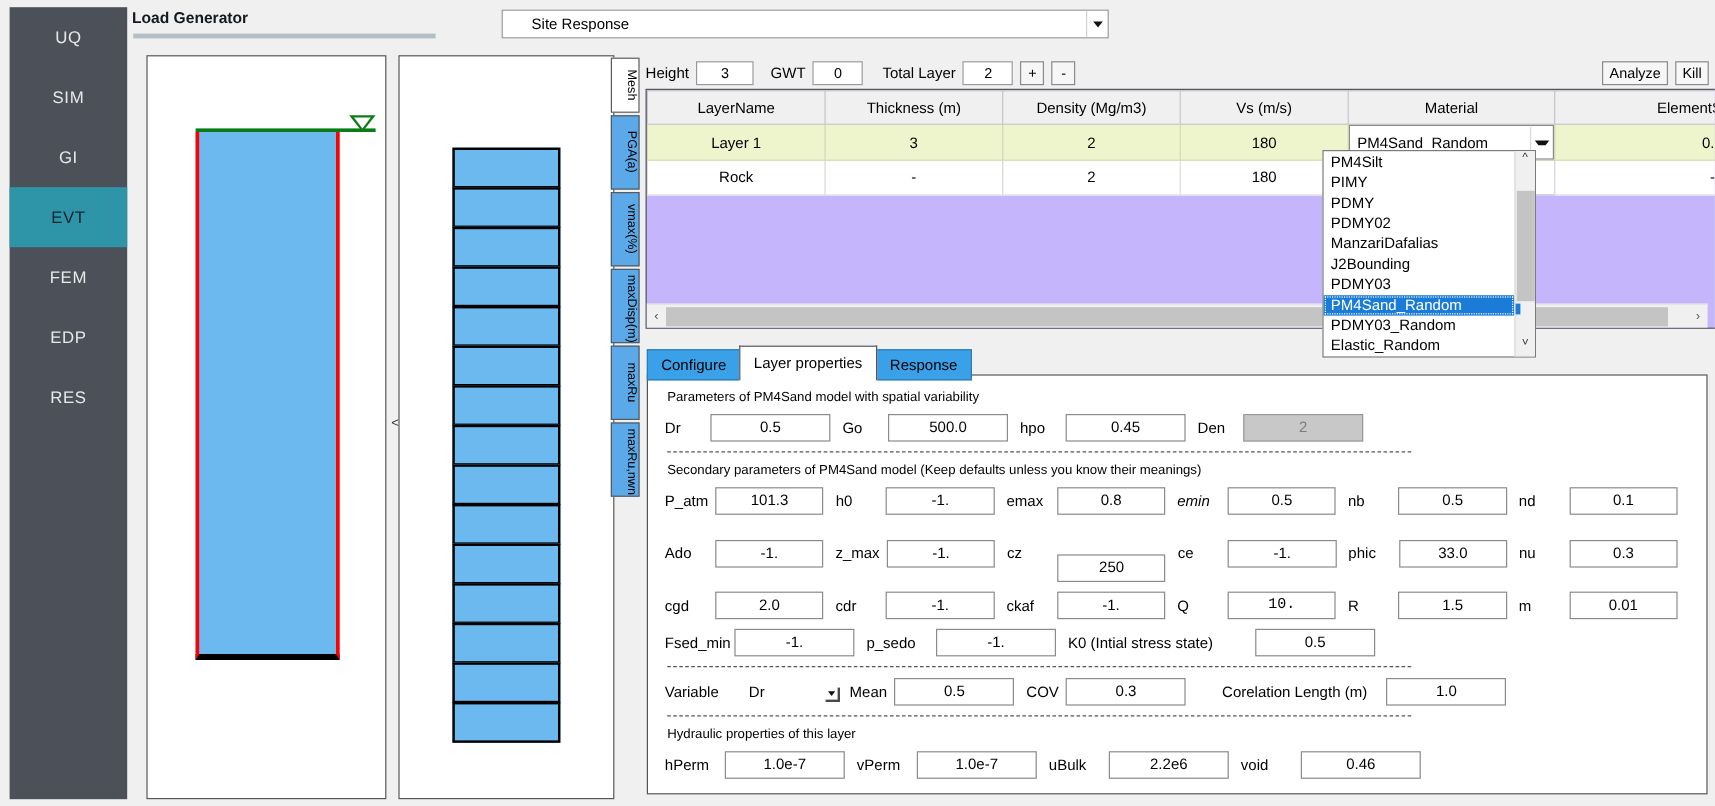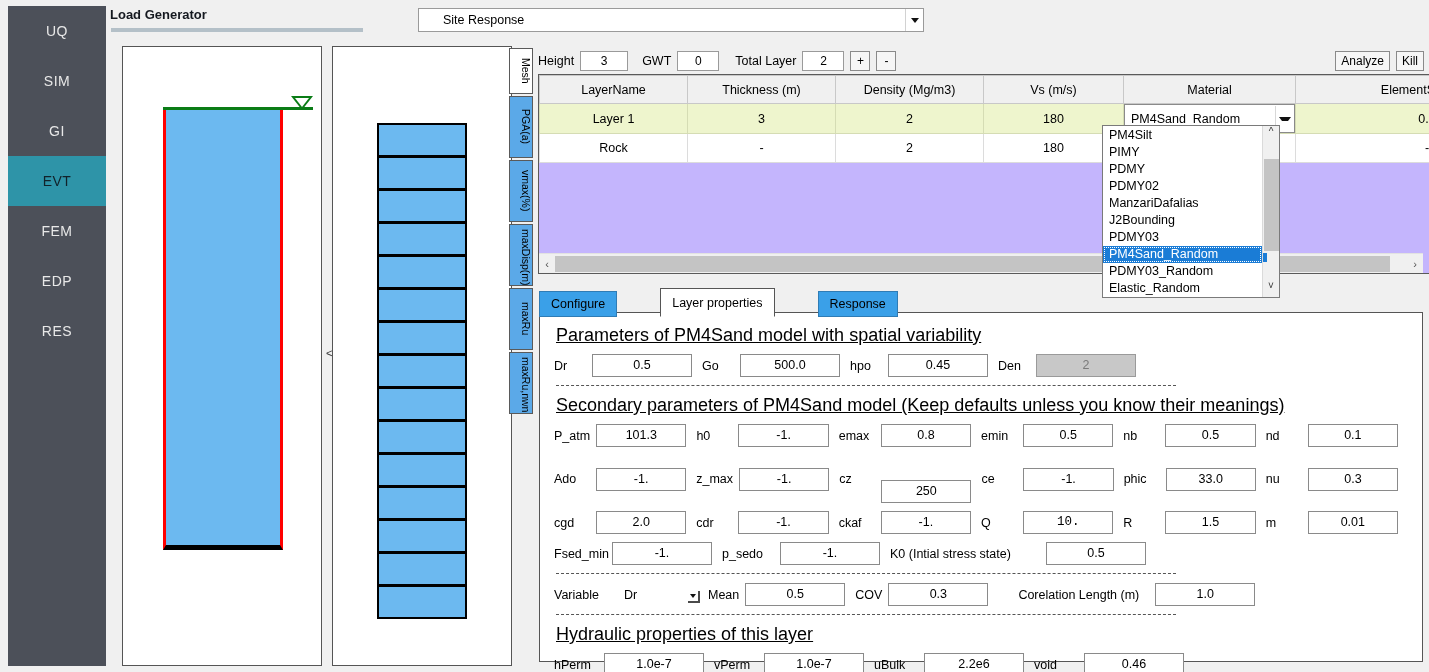--- a/index.html
+++ b/index.html
@@ -209,21 +209,21 @@
   .dd-sb .dn { position: absolute; bottom: 0; width: 100%; }
   .dd-sb .thumb {
     position: absolute; top: 33px; left: 1px; width: 15px; height: 92px;
     background: #c4c4c4;
   }
   .dd-sb .mark { position: absolute; left: 0; top: 127px; width: 4px; height: 9px; background: #1a7cd6; }
 
   
   .tabbar {
     position: absolute; left: 539px; top: 288px;
-    display: flex; align-items: flex-end; z-index: 10; gap: 44px;
+    display: flex; align-items: flex-end; z-index: 10;
   }
   .tab {
     background: #3aa0e8; color: #000;
     border: 1px solid #2f7cb5;
     padding: 5px 11px 5px 11px;
     font-size: 12.5px; cursor: pointer;
     margin-right: -1px;
   }
   .tab.active {
     background: #fff; color: #000;
@@ -231,21 +231,21 @@
     padding: 7px 11px 6px 11px;
     position: relative; z-index: 12;
   }
 
   .tabpanel {
     position: absolute; left: 539px; top: 312px;
     width: 884px; height: 350px;
     border: 1px solid #555; background: #fff;
     padding: 10px 14px;
   }
-  .sect-title { font-size: 18px; margin: 2px 0 8px 2px; text-decoration: underline; }
+  .sect-title { font-size: 11px; margin: 2px 0 8px 2px; }
   .prow { display: flex; align-items: center; margin-bottom: 8px; }
   .prow .pl {
     font-size: 12.5px; white-space: nowrap;
     margin-right: 6px;
   }
   .fld {
     background: #fff; border: 1px solid #8a8a8a;
     height: 23px; line-height: 21px; text-align: center;
     font-size: 12.5px; margin-right: 10px;
   }
@@ -447,21 +447,21 @@
 
     <div class="sect-title">Secondary parameters of PM4Sand model (Keep defaults unless you know their meanings)</div>
     <div id="secondary-rows">
         <div class="prow">
           <span class="pl" style="width: 40px;">P_atm</span>
           <div class="fld" style="width: 100px;">101.3</div>
           <span class="pl" style="width: 40px;">h0</span>
           <div class="fld" style="width: 100px;">-1.</div>
           <span class="pl" style="width: 40px;">emax</span>
           <div class="fld" style="width: 100px;">0.8</div>
-          <span class="pl" style="width: 40px;">emin</span>
+          <span class="pl" style="width: 40px; font-style: italic;">emin</span>
           <div class="fld" style="width: 100px;">0.5</div>
           <span class="pl" style="width: 40px;">nb</span>
           <div class="fld" style="width: 100px;">0.5</div>
           <span class="pl" style="width: 40px;">nd</span>
           <div class="fld" style="width: 100px;">0.1</div>
         </div>
         <div class="prow">
           <span class="pl" style="width: 40px;">Ado</span>
           <div class="fld" style="width: 100px;">-1.</div>
           <span class="pl" style="width: 40px;">z_max</span>

